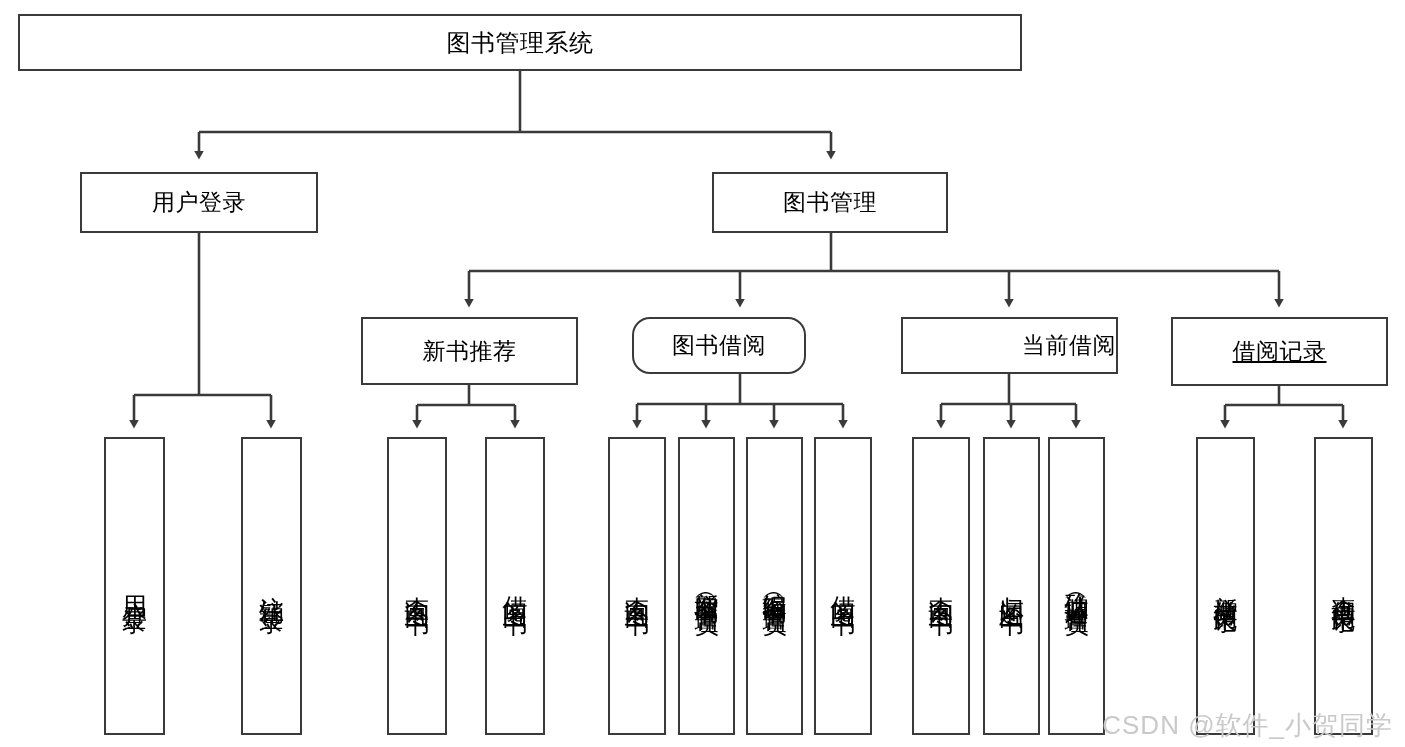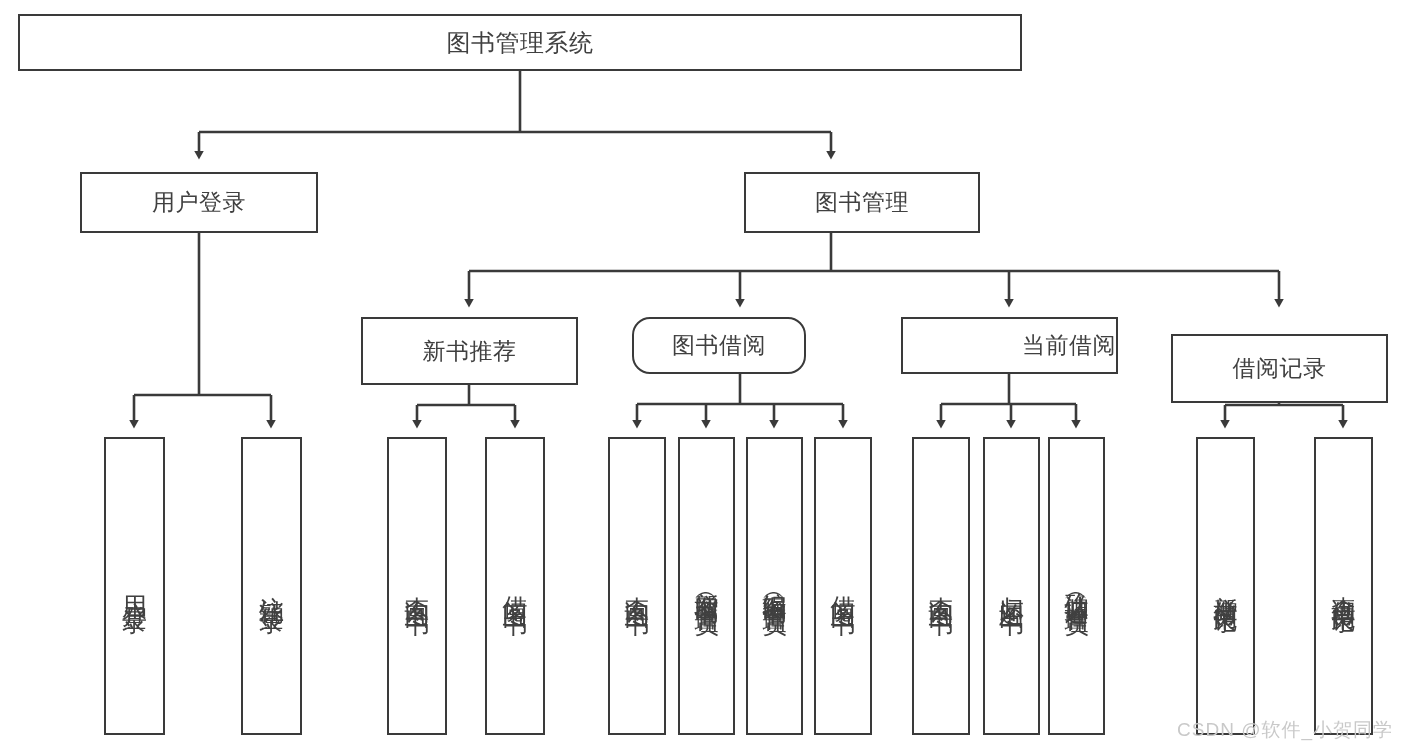--- a/index.html
+++ b/index.html
@@ -27,21 +27,21 @@
     pointer-events: none;
   }
   .node {
     position: absolute;
     box-sizing: border-box;
     background: #ffffff;
     border: 2px solid #3a3a3a;
     display: flex;
     align-items: center;
     justify-content: center;
-    color: #404040;
+    color: #000000;
   }
   .node .label {
     display: block;
     text-align: center;
     line-height: 1.15;
     white-space: pre;
   }
   
   .node.horiz .label {
     font-size: 23px;
@@ -65,21 +65,21 @@
     white-space: nowrap;
   }
   .node.vert.tall .label {
     letter-spacing: 3px;
     font-size: 24px;
   }
   #watermark {
     position: absolute;
     right: 12px;
     bottom: 4px;
-    font-size: 19px;
+    font-size: 26px;
     color: #c9c9c9;
     letter-spacing: 1px;
     white-space: nowrap;
     pointer-events: none;
   }
 </style>
 </head>
 <body>
 
 <div id="diagram-root">
@@ -134,34 +134,34 @@
     </g>
   </svg>
 
   <div class="node horiz root" style="left:18px; top:14px; width:1004px; height:57px;">
     <span class="label">图书管理系统</span>
   </div>
 
   <div class="node horiz" style="left:80px; top:172px; width:238px; height:61px;">
     <span class="label">用户登录</span>
   </div>
-  <div class="node horiz" style="left:712px; top:172px; width:236px; height:61px;margin-left:32px;">
+  <div class="node horiz" style="left:712px; top:172px; width:236px; height:61px;">
     <span class="label">图书管理</span>
   </div>
 
   <div class="node horiz" style="left:361px; top:317px; width:217px; height:68px;">
     <span class="label">新书推荐</span>
   </div>
   <div class="node horiz" style="left:632px; top:317px; width:174px; height:57px;border-radius:18px;">
     <span class="label">图书借阅</span>
   </div>
   <div class="node horiz" style="left:901px; top:317px; width:217px; height:57px;justify-content:flex-end;">
     <span class="label">当前借阅</span>
   </div>
-  <div class="node horiz" style="left:1171px; top:334px; width:217px; height:69px;">
+  <div class="node horiz" style="left:1171px; top:317px; width:217px; height:69px;text-decoration:underline;">
     <span class="label">借阅记录</span>
   </div>
 
   <div class="node vert" style="left:104px; top:437px; width:61px; height:298px;">
     <span class="label">用户登录</span>
   </div>
   <div class="node vert" style="left:241px; top:437px; width:61px; height:298px;">
     <span class="label">注销登录</span>
   </div>
 

